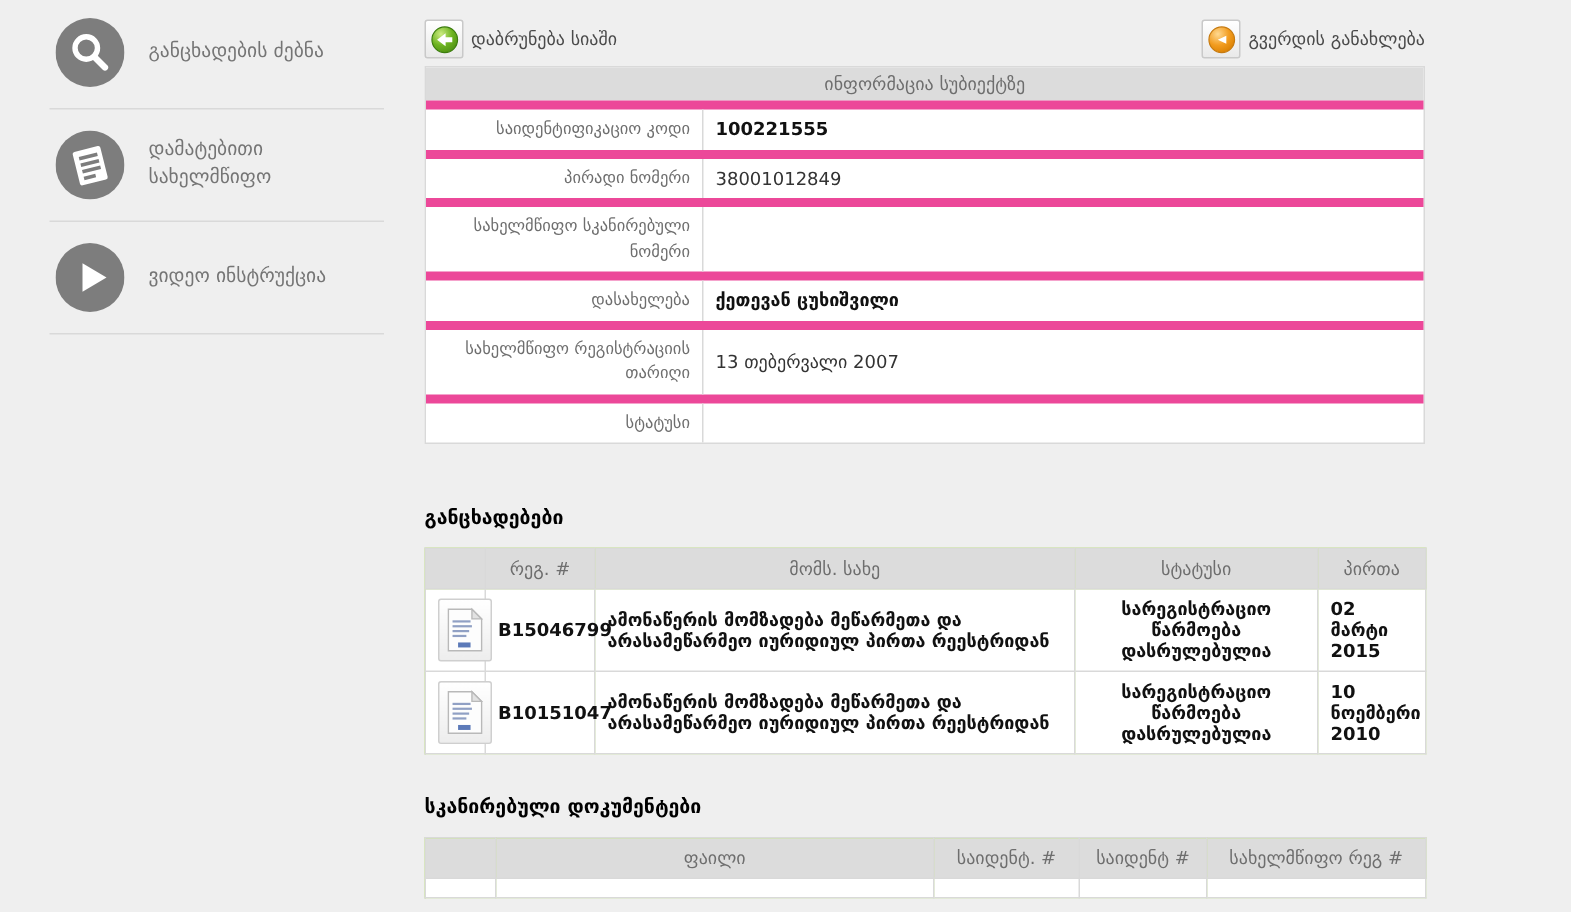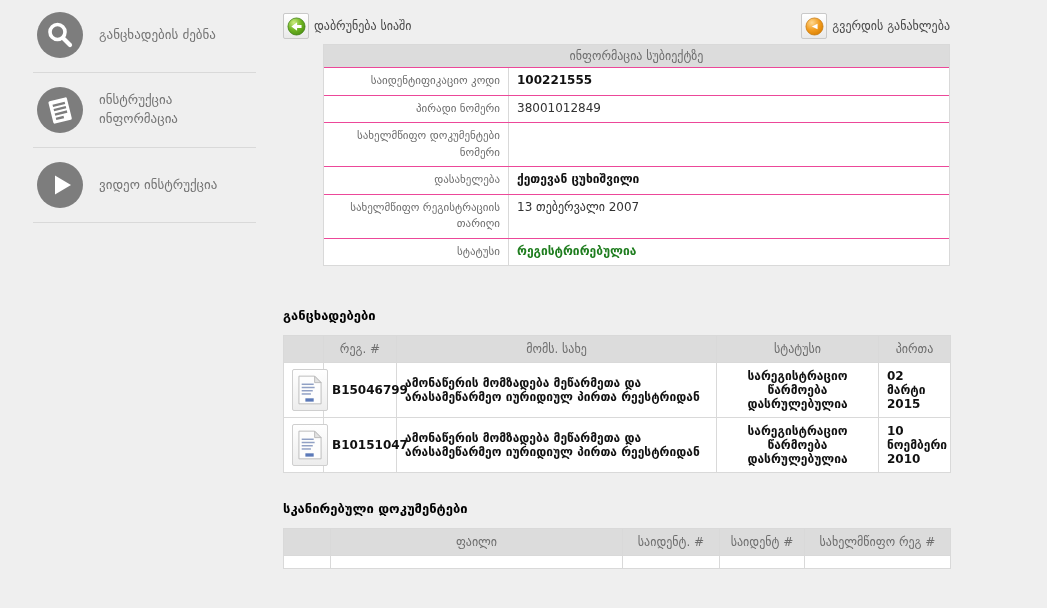--- a/index.html
+++ b/index.html
@@ -16,23 +16,23 @@
   .side-label{width:155px;color:#757575;font-size:13px;line-height:1.45;}
   .side-div{height:1px;background:#d9d9d9;margin:2px 20px 2px 33px;}
   
   .main{position:absolute;left:283px;top:0;width:667px;}
   .toolbar{display:flex;justify-content:space-between;align-items:center;margin-top:12px;height:28px;}
   .icon-btn{display:flex;align-items:center;gap:5px;background:none;border:none;padding:0;cursor:pointer;font-family:inherit;text-align:center;}
   .icon-box{width:24px;height:24px;border:1px solid #c9c9c9;border-radius:2px;
     background:linear-gradient(#ffffff,#e9e9e9);display:flex;align-items:center;justify-content:center;}
   .icon-btn-label{font-size:12px;color:#4a4a4a;}
   
-  .info-table{margin-top:4px;border:1px solid #d9d9d9;background:#fff;margin-left:40px;}
+  .info-table{margin-top:4px;border:1px solid #d9d9d9;background:#fff;}
   .info-head{background:#dcdcdc;text-align:center;color:#6e6e6e;font-size:12px;padding:4px 0;}
-  .info-row{display:flex;border-top:1px solid #ec4899;}
+  .info-row{display:flex;align-items:center;border-top:6px solid #ec4899;}
   .info-label{width:168px;flex:0 0 168px;text-align:right;padding:5px 8px;color:#6e6e6e;
     font-size:11px;line-height:1.5;border-right:1px solid #d9d9d9;align-self:stretch;
     display:flex;align-items:center;justify-content:flex-end;}
   .info-value{flex:1;padding:5px 8px;font-size:12px;min-height:14px;}
   .b{font-weight:bold;color:#111;}
   .green{color:#1e7d1e;font-weight:bold;}
   
   .section-title{font-size:13px;font-weight:bold;color:#000000;margin:0;}
   .apps-title{margin-top:42px;}
   .docs-title{margin-top:28px;}
@@ -68,21 +68,21 @@
         <circle cx="23" cy="23" r="23" fill="#7d7d7d"></circle>
         <g transform="rotate(-14 23 23)">
           <rect x="13.5" y="12" width="19" height="23" rx="1.5" fill="#ffffff"></rect>
           <rect x="17" y="16" width="12.5" height="2.4" fill="#7d7d7d"></rect>
           <rect x="17" y="20.5" width="12.5" height="2.4" fill="#7d7d7d"></rect>
           <rect x="17" y="25" width="12.5" height="2.4" fill="#7d7d7d"></rect>
           <rect x="17" y="29.5" width="8" height="2.4" fill="#7d7d7d"></rect>
         </g>
       </svg>
     </span>
-    <span class="side-label">ინსტრუქცია ინფორმაცია</span>
+    <span class="side-label">დამატებითი სახელმწიფო</span>
   </div>
   <div class="side-div"></div>
 
   <div class="side-item">
     <span class="side-icon">
       <svg width="46" height="46" viewBox="0 0 46 46">
         <circle cx="23" cy="23" r="23" fill="#7d7d7d"></circle>
         <polygon points="18,13.5 34,23 18,32.5" fill="#ffffff"></polygon>
       </svg>
     </span>
@@ -134,34 +134,33 @@
 
     <div class="info-row">
       <div class="info-label">საიდენტიფიკაციო კოდი</div>
       <div class="info-value b">100221555</div>
     </div>
     <div class="info-row">
       <div class="info-label">პირადი ნომერი</div>
       <div class="info-value">38001012849</div>
     </div>
     <div class="info-row">
-      <div class="info-label">სახელმწიფო დოკუმენტები ნომერი</div>
+      <div class="info-label">სახელმწიფო სკანირებული ნომერი</div>
       <div class="info-value"></div>
     </div>
     <div class="info-row">
       <div class="info-label">დასახელება</div>
       <div class="info-value b">ქეთევან ცუხიშვილი</div>
     </div>
     <div class="info-row">
       <div class="info-label">სახელმწიფო რეგისტრაციის თარიღი</div>
       <div class="info-value">13 თებერვალი 2007</div>
     </div>
     <div class="info-row">
       <div class="info-label">სტატუსი</div>
-      <div class="info-value green">რეგისტრირებულია</div>
     </div>
   </div>
 
   <h3 class="section-title apps-title">განცხადებები</h3>
 
   <table class="grid">
     <colgroup>
       <col style="width:40px">
         <col style="width:73px">
         <col style="width:320px">

